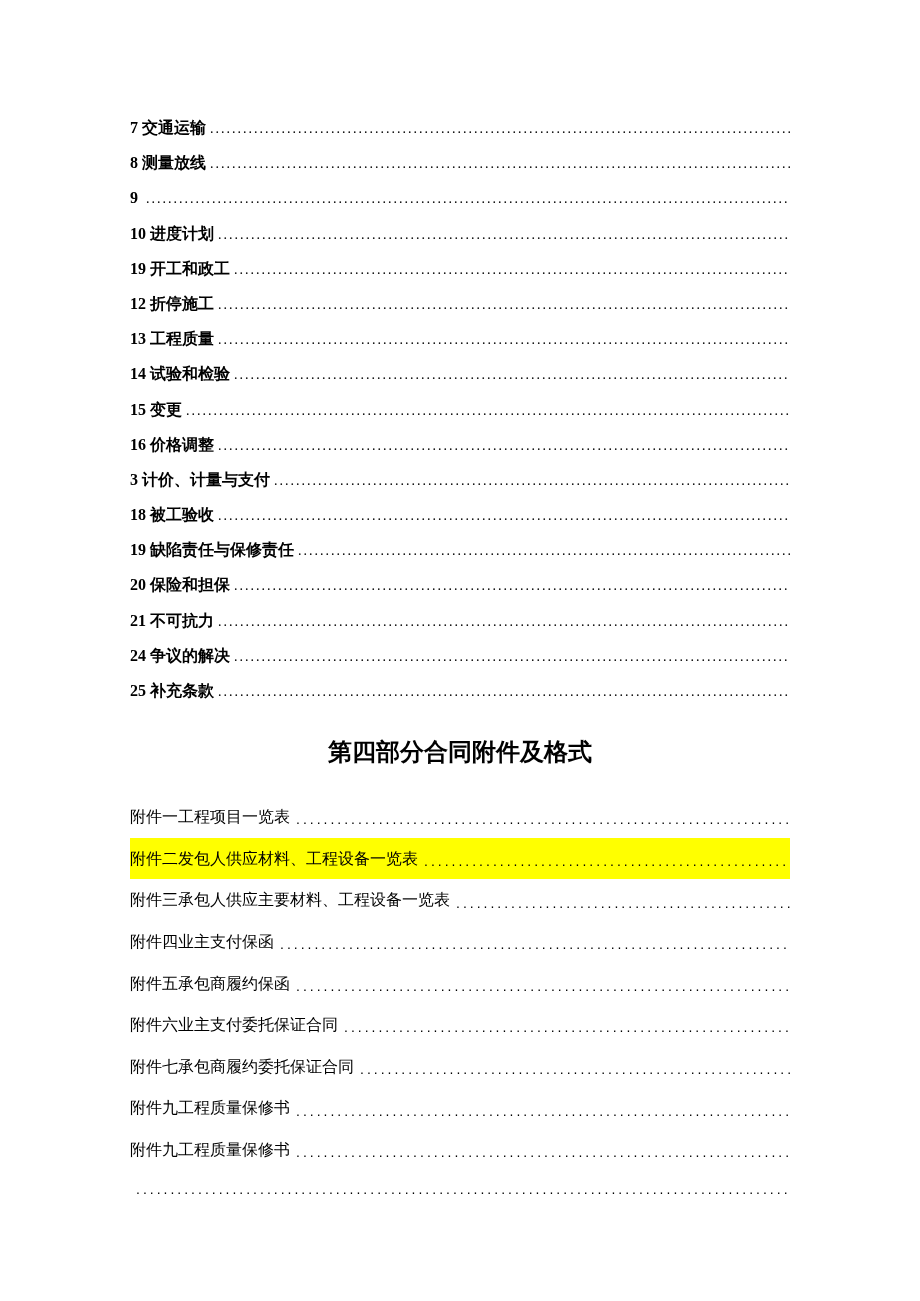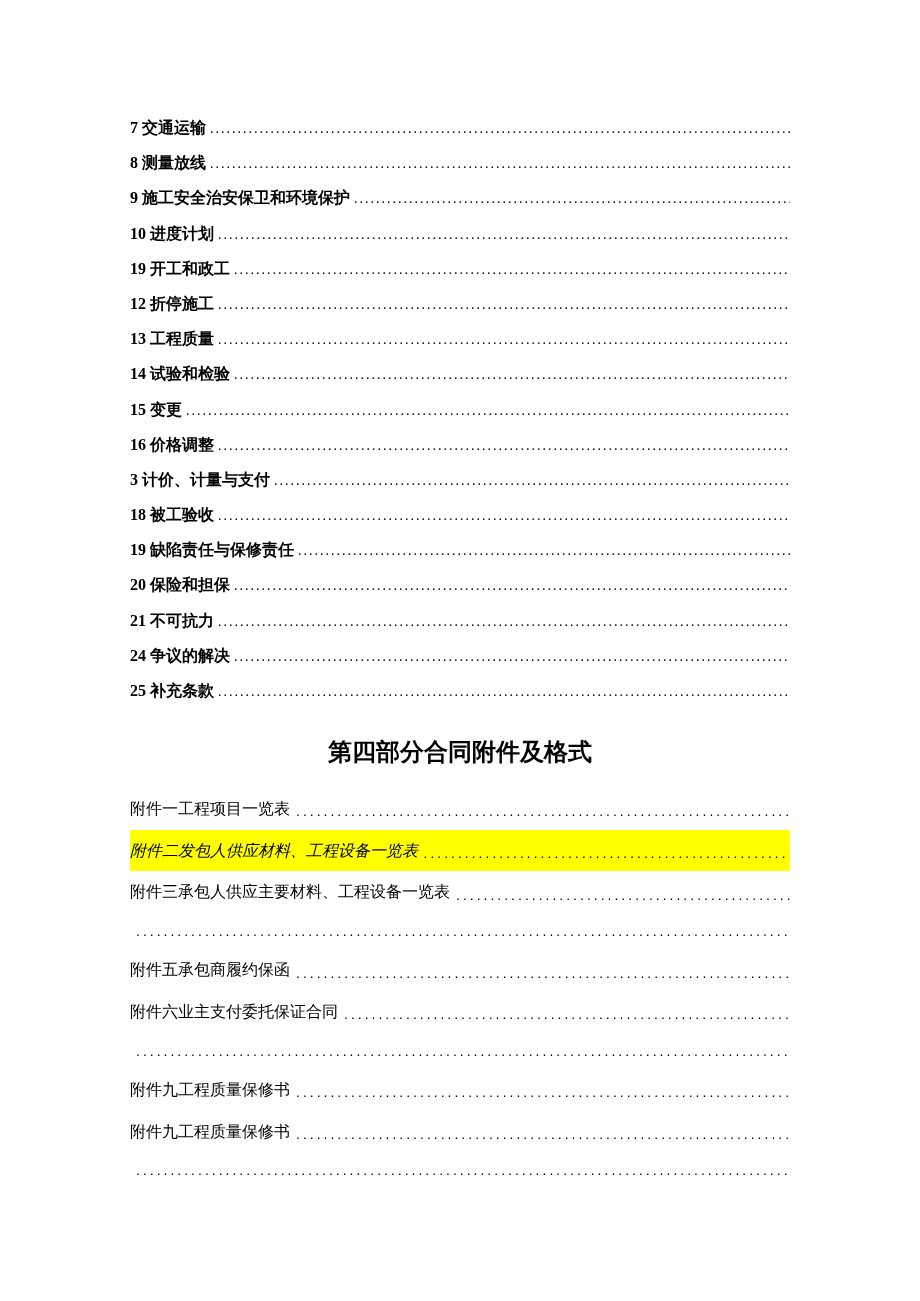--- a/index.html
+++ b/index.html
@@ -35,21 +35,21 @@
       overflow: hidden;
       margin-left: 4px;
       letter-spacing: 2px;
       font-size: 14px;
     }
     .section-title {
       text-align: center;
       font-size: 24px;
       font-weight: bold;
       margin-top: 28px;
-      margin-bottom: 20px;
+      margin-bottom: 28px;
       font-family: "SimHei", "Microsoft YaHei", sans-serif;
     }
     .attachment-item {
       display: flex;
       align-items: flex-end;
       font-size: 16px;
       line-height: 2.6;
       white-space: nowrap;
       overflow: hidden;
       font-family: "SimHei", "Microsoft YaHei", sans-serif;
@@ -59,21 +59,20 @@
     }
     .attachment-item .dots {
       flex: 1;
       overflow: hidden;
       margin-left: 6px;
       letter-spacing: 3px;
       font-size: 14px;
     }
     .highlighted {
       background-color: #ffff00;
-      font-style: italic;
     }
     .highlighted .dots {
       background-color: #ffff00;
     }
   </style>
 </head>
 <body>
 
 <div id="toc-container">
     <div class="toc-item">
@@ -81,21 +80,20 @@
       <span class="label">交通运输</span>
       <span class="dots">............................................................................................................................</span>
     </div>
     <div class="toc-item">
       <span class="num">8</span>
       <span class="label">测量放线</span>
       <span class="dots">............................................................................................................................</span>
     </div>
     <div class="toc-item">
       <span class="num">9</span>
-      <span class="label">施工安全治安保卫和环境保护</span>
       <span class="dots">............................................................................................................................</span>
     </div>
     <div class="toc-item">
       <span class="num">10</span>
       <span class="label">进度计划</span>
       <span class="dots">............................................................................................................................</span>
     </div>
     <div class="toc-item">
       <span class="num">19</span>
       <span class="label">开工和政工</span>
@@ -172,31 +170,33 @@
     </div>
     <div class="attachment-item highlighted">
       <span class="label">附件二发包人供应材料、工程设备一览表</span>
       <span class="dots">............................................................................................................................</span>
     </div>
     <div class="attachment-item">
       <span class="label">附件三承包人供应主要材料、工程设备一览表</span>
       <span class="dots">............................................................................................................................</span>
     </div>
     <div class="attachment-item">
+      <span class="label">附件四业主支付保函</span>
       <span class="dots">............................................................................................................................</span>
     </div>
     <div class="attachment-item">
       <span class="label">附件五承包商履约保函</span>
       <span class="dots">............................................................................................................................</span>
     </div>
     <div class="attachment-item">
       <span class="label">附件六业主支付委托保证合同</span>
       <span class="dots">............................................................................................................................</span>
     </div>
     <div class="attachment-item">
+      <span class="label">附件七承包商履约委托保证合同</span>
       <span class="dots">............................................................................................................................</span>
     </div>
     <div class="attachment-item">
       <span class="label">附件九工程质量保修书</span>
       <span class="dots">............................................................................................................................</span>
     </div>
     <div class="attachment-item">
       <span class="label">附件九工程质量保修书</span>
       <span class="dots">............................................................................................................................</span>
     </div>

